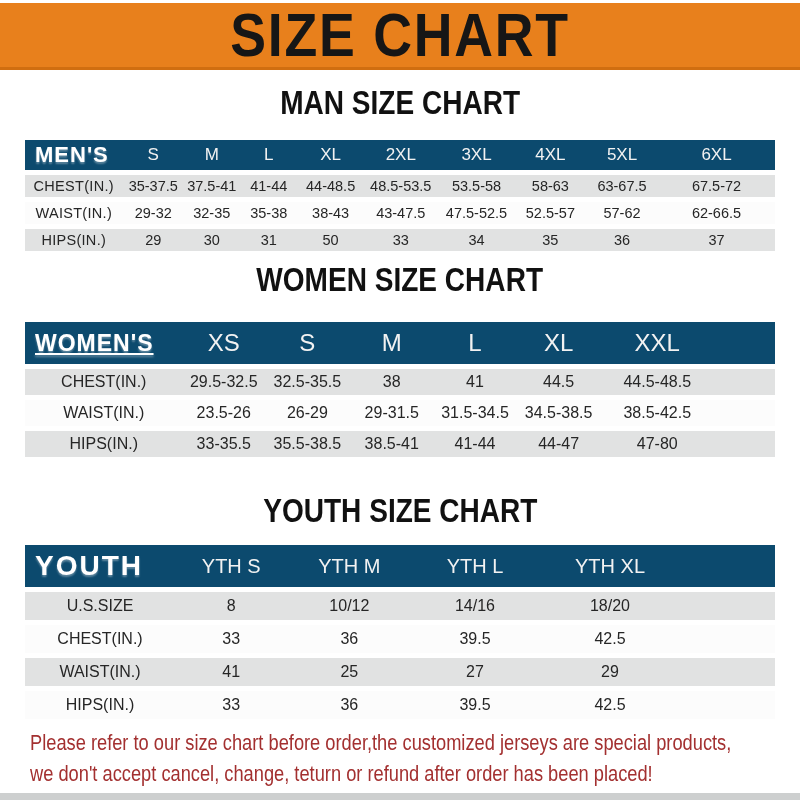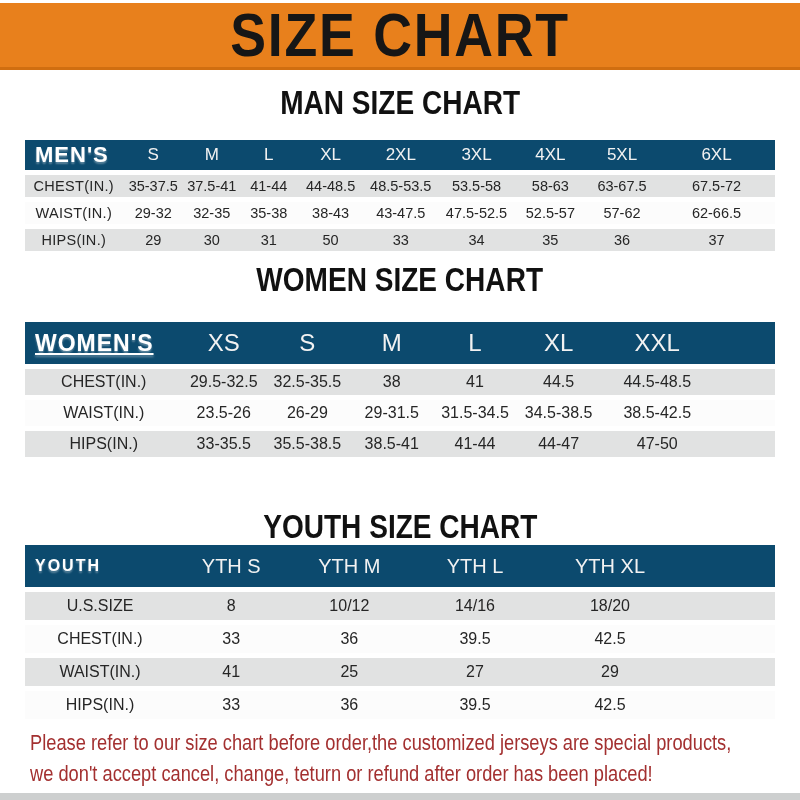--- a/index.html
+++ b/index.html
@@ -20,21 +20,21 @@
     transform:scaleX(0.88); transform-origin:center; white-space:nowrap;
   }
 
   
   .section-heading {
     position:absolute; left:0; width:800px; margin:0; text-align:center;
     font-size:33px; font-weight:bold; color:#111; line-height:34px;
   }
   #man-heading   { top:86px; }
   #women-heading { top:263px; }
-  #youth-heading { top:510px; }
+  #youth-heading { top:494px; }
 
   
   table.chart {
     position:absolute; left:25px; width:750px;
     border-collapse:collapse; table-layout:fixed;
   }
   #men-table   { top:140px; }
   #women-table { top:322px; }
   #youth-table { top:545px; }
 
@@ -58,21 +58,21 @@
 
   
   #women-table .hdr td { height:40px; }
   #women-table .hlabel { font-size:23px; letter-spacing:1px;text-decoration:underline; }
   #women-table .hsize  { font-size:24px; }
   #women-table tr.gray td, #women-table tr.white td { height:24px; font-size:16px; }
   #women-table .rlabel { font-size:15.5px; }
 
   
   #youth-table .hdr td { height:40px; }
-  #youth-table .hlabel { font-size:16px; letter-spacing:2px; }
+  #youth-table .hlabel { font-size:28px; letter-spacing:2px; }
   #youth-table .hsize  { font-size:20px; }
   #youth-table tr.gray td, #youth-table tr.white td { height:26px; font-size:16px;margin-left:35px; }
   #youth-table .rlabel { font-size:16px; }
 
   
   .footer-note {
     position:absolute; top:727px; left:30px; width:760px;
     color:#A33030; font-size:22px; line-height:31px; font-weight:normal;
   }
   .footer-note .line {
@@ -203,21 +203,21 @@
     <td>38.5-42.5</td>
     <td></td>
   </tr>
   <tr class="gray">
     <td class="rlabel">HIPS(IN.)</td>
     <td>33-35.5</td>
     <td>35.5-38.5</td>
     <td>38.5-41</td>
     <td>41-44</td>
     <td>44-47</td>
-    <td>47-50</td>
+    <td>47-80</td>
     <td></td>
   </tr>
 </tbody>
   </table>
 
 <h2 class="section-heading" id="youth-heading">
   <span class="cond">YOUTH SIZE CHART</span>
 </h2>
 
 <table class="chart" id="youth-table">

